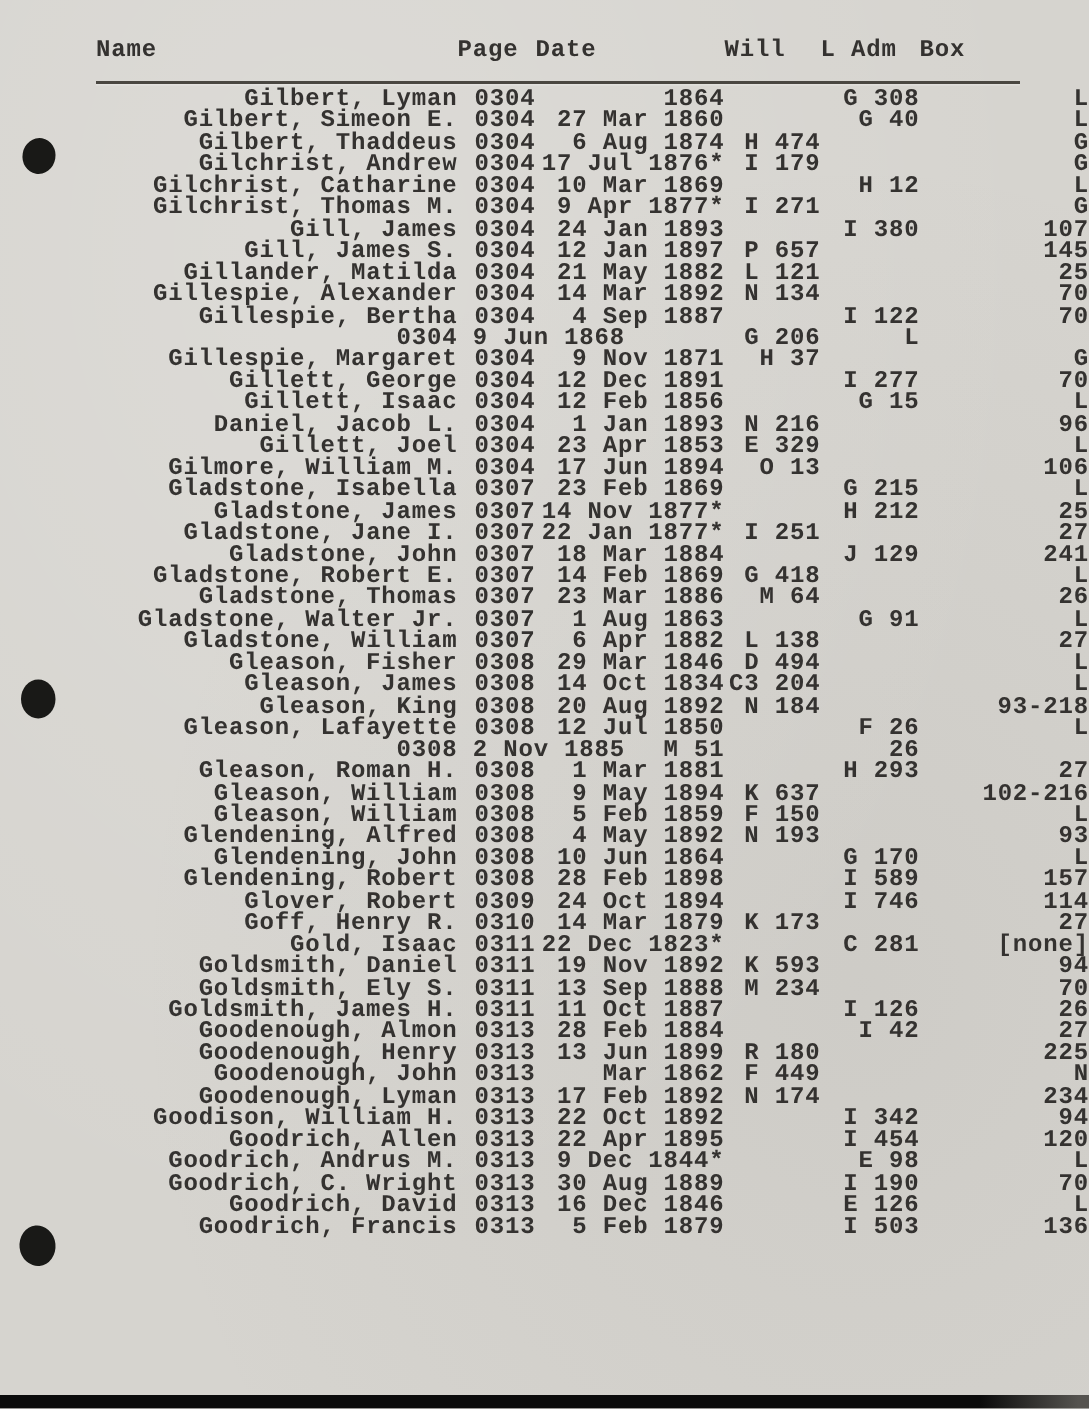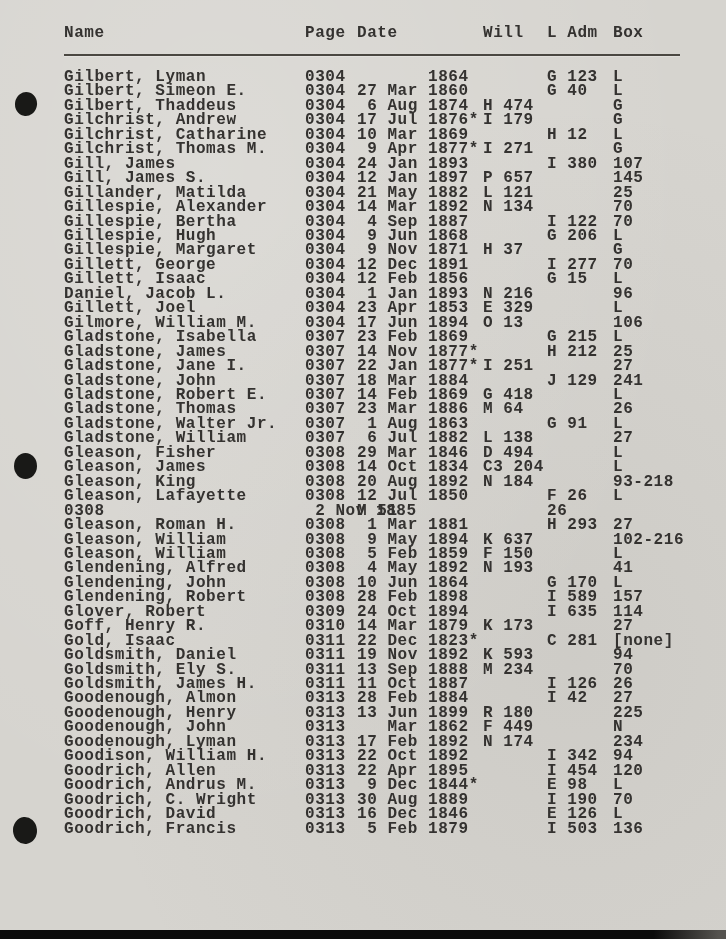--- a/index.html
+++ b/index.html
@@ -26,21 +26,21 @@
     line-height:14.46px;
   }
   .c { white-space:pre; overflow:visible; }
   .header { position:absolute; top:0; left:0; width:662px; }
   .rule {
     position:absolute; top:28px; left:0;
     width:616px; height:2px;
     background: var(--rule,#4a4741);
     box-shadow: 0 1px 0 rgba(255,255,255,0.25);
   }
-  .rows { position:absolute; top:44px; left:0; width:662px; }
+  .rows { position:absolute; top:33px; left:0; width:662px;text-align:right; }
   .hole { position:absolute; background: var(--hole,#191917); border-radius:50%; }
   .hole1 { left:15px; top:92px;  width:22px; height:24px; transform:rotate(10deg); }
   .hole2 { left:14px; top:453px; width:23px; height:26px; }
   .hole3 { left:13px; top:817px; width:24px; height:27px; transform:rotate(-6deg); }
   .bottom-bar {
     position:absolute; left:0; bottom:0; width:726px; height:9px;
     background: linear-gradient(to right, var(--bar,#0b0b0b) 0%, var(--bar,#0b0b0b) 90%, #55534f 99%);
   }
   .right-edge {
     position:absolute; top:0; right:0; width:22px; height:939px;
@@ -69,21 +69,21 @@
     </div>
 
     <div class="rule"></div>
 
     <div class="rows">
   <div class="grid-row row">
     <span class="c">Gilbert, Lyman</span>
     <span class="c">0304</span>
     <span class="c">       1864</span>
     <span class="c"></span>
-    <span class="c">G 123</span>
+    <span class="c">G 308</span>
     <span class="c">L</span>
   </div>
 
   <div class="grid-row row">
     <span class="c">Gilbert, Simeon E.</span>
     <span class="c">0304</span>
     <span class="c">27 Mar 1860</span>
     <span class="c"></span>
     <span class="c">G 40</span>
     <span class="c">L</span>
@@ -164,21 +164,20 @@
   <div class="grid-row row">
     <span class="c">Gillespie, Bertha</span>
     <span class="c">0304</span>
     <span class="c"> 4 Sep 1887</span>
     <span class="c"></span>
     <span class="c">I 122</span>
     <span class="c">70</span>
   </div>
 
   <div class="grid-row row">
-    <span class="c">Gillespie, Hugh</span>
     <span class="c">0304</span>
     <span class="c"> 9 Jun 1868</span>
     <span class="c"></span>
     <span class="c">G 206</span>
     <span class="c">L</span>
   </div>
 
   <div class="grid-row row">
     <span class="c">Gillespie, Margaret</span>
     <span class="c">0304</span>
@@ -292,21 +291,21 @@
     <span class="c">0307</span>
     <span class="c"> 1 Aug 1863</span>
     <span class="c"></span>
     <span class="c">G 91</span>
     <span class="c">L</span>
   </div>
 
   <div class="grid-row row">
     <span class="c">Gladstone, William</span>
     <span class="c">0307</span>
-    <span class="c"> 6 Jul 1882</span>
+    <span class="c"> 6 Apr 1882</span>
     <span class="c">L 138</span>
     <span class="c"></span>
     <span class="c">27</span>
   </div>
 
   <div class="grid-row row">
     <span class="c">Gleason, Fisher</span>
     <span class="c">0308</span>
     <span class="c">29 Mar 1846</span>
     <span class="c">D 494</span>
@@ -375,21 +374,21 @@
     <span class="c"></span>
     <span class="c">L</span>
   </div>
 
   <div class="grid-row row">
     <span class="c">Glendening, Alfred</span>
     <span class="c">0308</span>
     <span class="c"> 4 May 1892</span>
     <span class="c">N 193</span>
     <span class="c"></span>
-    <span class="c">41</span>
+    <span class="c">93</span>
   </div>
 
   <div class="grid-row row">
     <span class="c">Glendening, John</span>
     <span class="c">0308</span>
     <span class="c">10 Jun 1864</span>
     <span class="c"></span>
     <span class="c">G 170</span>
     <span class="c">L</span>
   </div>
@@ -401,21 +400,21 @@
     <span class="c"></span>
     <span class="c">I 589</span>
     <span class="c">157</span>
   </div>
 
   <div class="grid-row row">
     <span class="c">Glover, Robert</span>
     <span class="c">0309</span>
     <span class="c">24 Oct 1894</span>
     <span class="c"></span>
-    <span class="c">I 635</span>
+    <span class="c">I 746</span>
     <span class="c">114</span>
   </div>
 
   <div class="grid-row row">
     <span class="c">Goff, Henry R.</span>
     <span class="c">0310</span>
     <span class="c">14 Mar 1879</span>
     <span class="c">K 173</span>
     <span class="c"></span>
     <span class="c">27</span>

